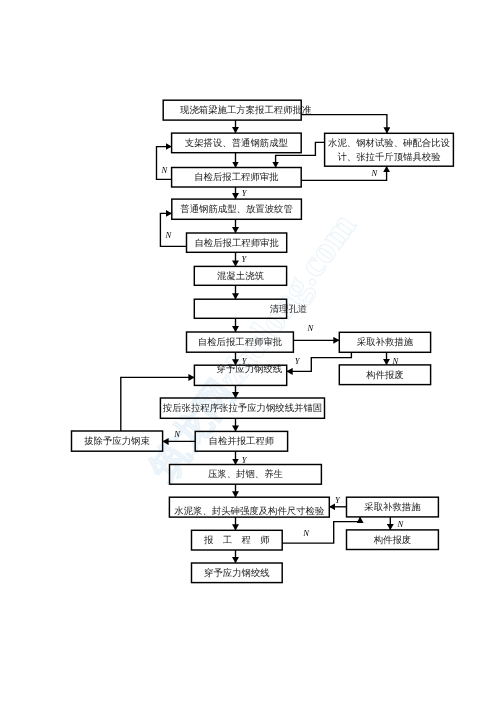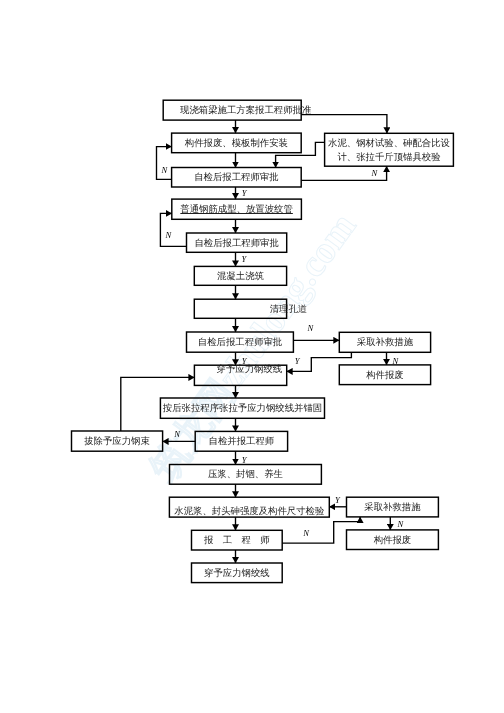--- a/index.html
+++ b/index.html
@@ -77,24 +77,24 @@
         <path d="M235.5,484.2 L235.5,497.2" marker-end="url(#ah)"></path>
         <path d="M235.5,517.1 L235.5,530.3" marker-end="url(#ah)"></path>
         <path d="M346.5,506.8 L329.3,506.8" marker-end="url(#ah)"></path>
         <path d="M390.3,516.9 L390.3,529.9" marker-end="url(#ah)"></path>
         <path d="M282.2,543.1 L333.7,543.1 L333.7,521.6 L360.1,521.6 L360.1,516.9" marker-end="url(#ah)"></path>
         <path d="M235.5,550 L235.5,563" marker-end="url(#ah)"></path>
       </g>
   </svg>
   <div id="nodes">
       <div class="node" style="left: 163.2px; top: 100.2px; width: 165px; height: 19.9px;">现浇箱梁施工方案报工程师批准</div>
-      <div class="node" style="left: 171.6px; top: 133.1px; width: 129.6px; height: 19.6px;">构件报废、模板制作安装</div>
+      <div class="node" style="left: 171.6px; top: 133.1px; width: 129.6px; height: 19.6px;">支架搭设、普通钢筋成型</div>
       <div class="node" style="left: 324.6px; top: 133.3px; width: 128.8px; height: 32.9px; border-radius: 13px;">水泥、钢材试验、砷配合比设计、张拉千斤顶锚具校验</div>
       <div class="node" style="left: 171.6px; top: 167.5px; width: 129.6px; height: 19.5px;">自检后报工程师审批</div>
-      <div class="node" style="left: 171.8px; top: 199.1px; width: 129.6px; height: 20.2px; text-decoration: underline;">普通钢筋成型、放置波纹管</div>
+      <div class="node" style="left: 171.8px; top: 199.1px; width: 129.6px; height: 20.2px;">普通钢筋成型、放置波纹管</div>
       <div class="node" style="left: 186.5px; top: 233px; width: 100.2px; height: 19.3px;">自检后报工程师审批</div>
       <div class="node" style="left: 194.3px; top: 266.4px; width: 92.3px; height: 18.9px;">混凝土浇筑</div>
       <div class="node" style="left: 194.3px; top: 299.2px; width: 92.3px; height: 19.1px; margin-left: 48px;">清理孔道</div>
       <div class="node" style="left: 186.5px; top: 332px; width: 106.9px; height: 20.2px;">自检后报工程师审批</div>
       <div class="node" style="left: 339.3px; top: 332.3px; width: 91.3px; height: 20px;">采取补救措施</div>
       <div class="node" style="left: 339.3px; top: 364.9px; width: 91.3px; height: 19.7px;">构件报废</div>
       <div class="node" style="left: 194.4px; top: 359px; width: 110px; height: 20.2px;">穿予应力钢绞线</div>
       <div class="node" style="left: 160.4px; top: 398px; width: 164.1px; height: 20.3px;">按后张拉程序张拉予应力钢绞线并锚固</div>
       <div class="node" style="left: 71.5px; top: 431px; width: 91.1px; height: 21px;">拔除予应力钢束</div>
       <div class="node" style="left: 195.2px; top: 431.4px; width: 92.4px; height: 19.8px;">自检并报工程师</div>

